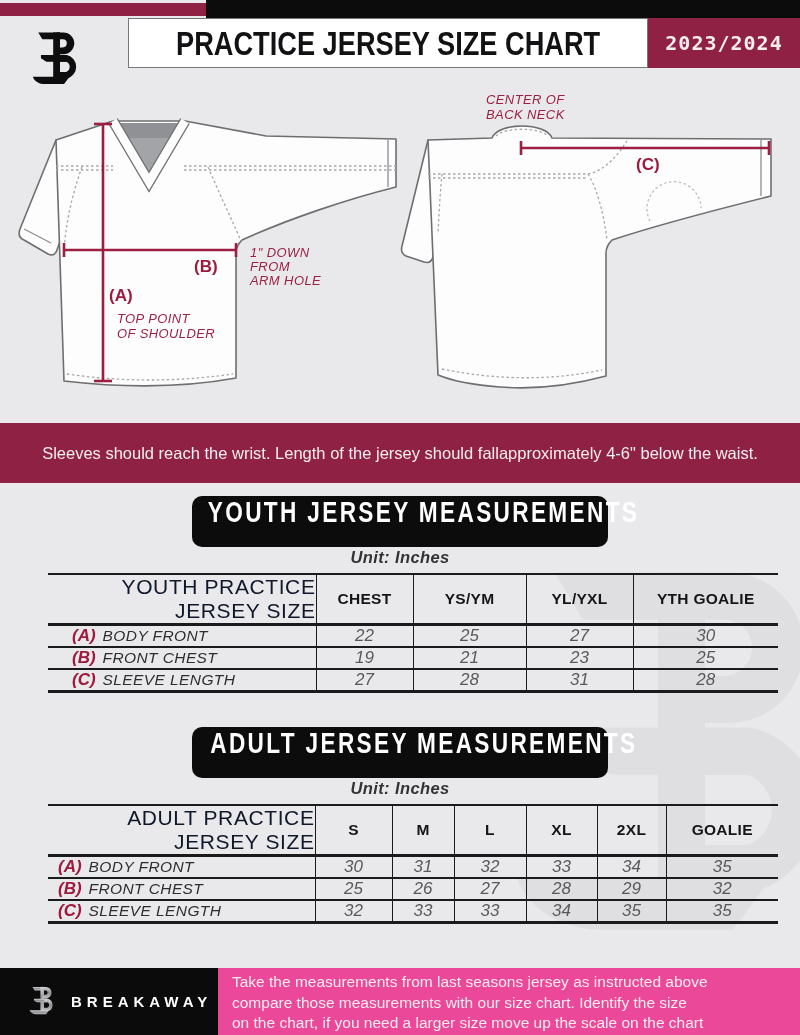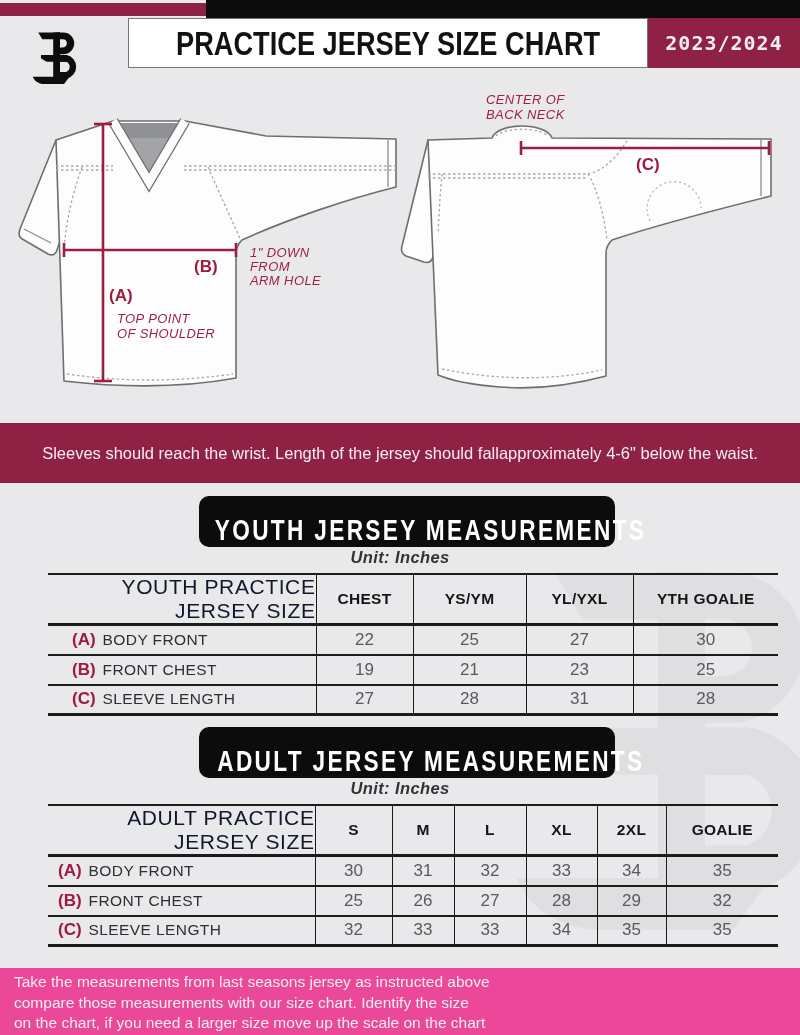--- a/index.html
+++ b/index.html
@@ -34,23 +34,23 @@
   .front-svg { position:absolute; left:10px; top:100px; }
   .back-svg  { position:absolute; left:400px; top:88px; }
   
   .notice {
     position:absolute; left:0; top:423px; width:800px; height:60px; background:#8e2144;
     display:flex; flex-direction:row; align-items:center; justify-content:center;
     color:#f6eef1; font-size:16.5px; line-height:23px;
   }
   
   .section-banner {
-    position:absolute; left:199px; width:416px; height:51px;
+    position:absolute; left:192px; width:416px; height:51px;
     background:#0c0c0c; border-radius:10px;
-    display:flex; align-items:flex-end; justify-content:center;padding-left:48px;
+    display:flex; align-items:flex-start; justify-content:center;padding-left:48px;
   }
   .section-banner.youth { top:496px; }
   .section-banner.adult { top:727px; }
   .section-banner span {
     display:inline-block; color:#ffffff; font-weight:bold; font-size:29px;
     letter-spacing:3px; transform:scaleX(0.78); white-space:nowrap;
   }
   .unit-label {
     position:absolute; left:0; width:800px; text-align:center;
     font-style:italic; font-weight:bold; font-size:16.5px; color:#333335; letter-spacing:0.4px;
@@ -69,22 +69,23 @@
   .size-table th {
     height:37px; font-size:15.5px; font-weight:bold; color:#151517;
     text-align:center; letter-spacing:0.3px; border-bottom:3px solid #1b1b1b;
   }
   .size-table th.label-col {
     font-weight:normal; color:#0f172a; text-align:right; letter-spacing:0.6px; font-size:21px;
   }
   .size-table.youth th.label-col { padding-left:42px; }
   .size-table.adult th.label-col { padding-left:4px; }
   .size-table td {
-    height:30px; font-size:17px; color:#58595b; text-align:center;
+    height:22px; font-size:17px; color:#58595b; text-align:center;
     border-bottom:2px solid #1b1b1b;
+    font-style:italic;
   }
   .size-table tbody tr:last-child td { border-bottom:none; }
   .size-table td.v, .size-table th.v { border-left:1.5px solid #1b1b1b; }
   .size-table td.label-col { text-align:left; }
   .size-table.youth td.label-col { padding-left:24px; }
   .size-table.adult td.label-col { padding-left:10px; }
   .rowkey { color:#9c1b3e; font-weight:bold; font-size:17px; margin-right:7px; }
   .rowlabel { color:#2e2e30; font-size:15.5px; letter-spacing:0.4px; }
   
   .watermark { position:absolute; left:470px; top:535px; z-index:0; }
@@ -316,20 +317,40 @@
         <td class="v">33</td>
         <td class="v">33</td>
         <td class="v">34</td>
         <td class="v">35</td>
         <td class="v">35</td>
       </tr>
     </tbody>
   </table>
 
   <div class="footer">
+    <div class="footer-left">
+      <svg width="36" height="42" viewBox="0 0 100 100">
+        <defs>
+          <linearGradient id="silver" x1="0" y1="0" x2="0" y2="1">
+            <stop offset="0" stop-color="#d6d6da"></stop>
+              <stop offset="0.5" stop-color="#8d8d92"></stop>
+              <stop offset="1" stop-color="#c2c2c6"></stop>
+          </linearGradient>
+        </defs>
+        <g fill="url(#silver)">
+          <path d="M18 8 H50 V18 H24 Z"></path>
+          <rect x="40" y="8" width="10" height="68"></rect>
+          <path d="M45 8 h10 a16 16 0 0 1 0 32 h-10 v-10 h9 a6 6 0 0 0 0-12 h-9 z"></path>
+          <path d="M22 41 H59 V51 H30 L22 46 Z"></path>
+          <path d="M50 41 h10 a18 18 0 0 1 0 35 h-10 v-10 h9 a8 8 0 0 0 0-15 h-9 z"></path>
+          <path d="M10 73 H64 L56 84 H28 C19 84 12 79 10 73 Z"></path>
+        </g>
+      </svg>
+      <span class="brand-text">BREAKAWAY</span>
+    </div>
     <div class="footer-right">
       <div>Take the measurements from last seasons jersey as instructed above</div>
       <div>compare those measurements  with our size chart. Identify the size</div>
       <div>on the chart, if you need a larger size move up the scale on the chart</div>
     </div>
   </div>
 
 </div>
 
 </body></html>

